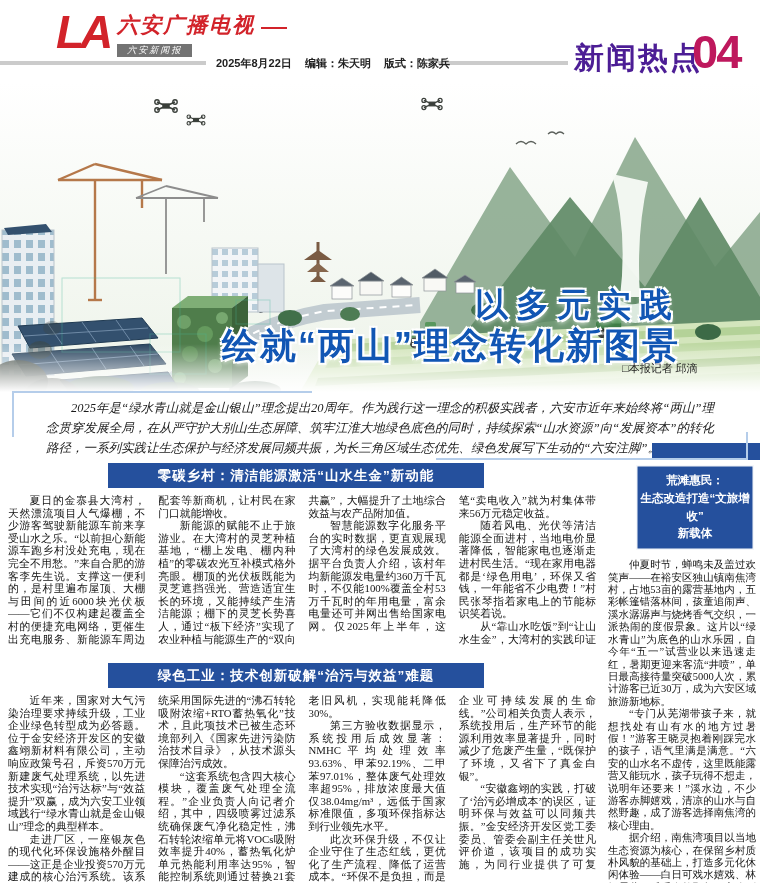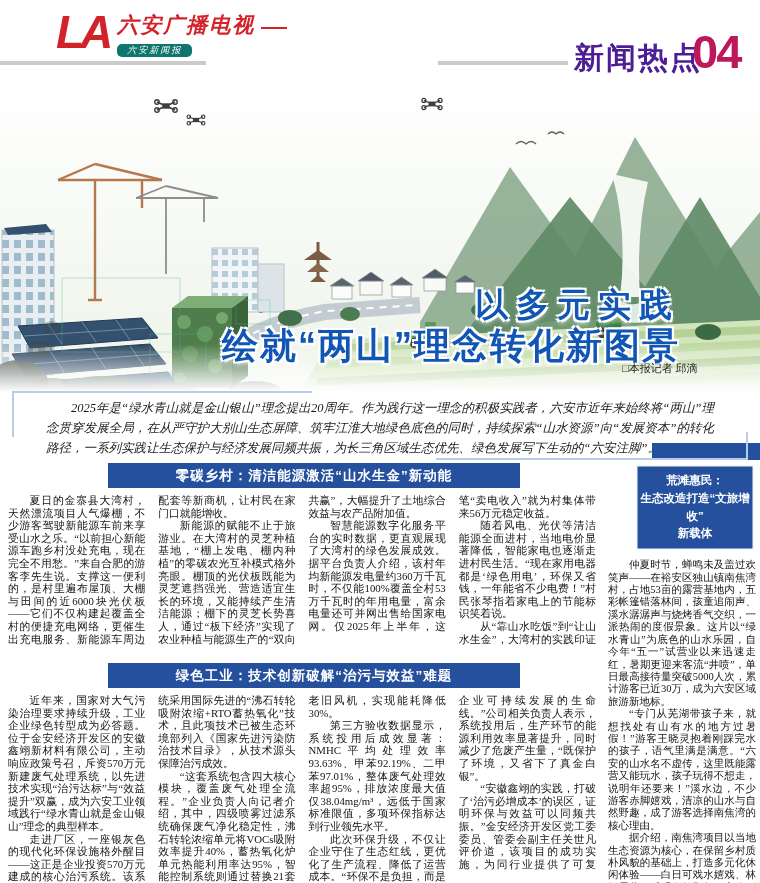--- a/index.html
+++ b/index.html
@@ -7,22 +7,22 @@
     font-family:"Liberation Serif","DejaVu Serif",serif;color:#151515;position:relative}
 
   
   #masthead{position:absolute;top:0;left:0;width:760px;height:82px;background:#fff;z-index:5}
   #logo{position:absolute;left:56px;top:2px;display:flex;align-items:flex-end}
   #logo-mark{font-family:"Liberation Sans","DejaVu Sans",sans-serif;font-weight:900;font-style:italic;
     font-size:46px;line-height:50px;color:#d2232a;letter-spacing:-4px}
   #brand-block{margin-left:8px;padding-top:9px}
   #brand-name{font-size:21px;font-weight:bold;font-style:italic;color:#d2232a;letter-spacing:2px}
   #brand-rule{display:inline-block;width:26px;height:2px;background:#d2232a;vertical-align:middle;margin-left:6px}
-  #brand-sub{display:inline-block;margin-top:4px;background:#0f766e;color:#fff;font-size:9px;
-    line-height:13px;padding:0 10px;border-radius:5px;letter-spacing:2px;font-style:italic}
+  #brand-sub{display:inline-block;margin-top:4px;background:#737373;color:#fff;font-size:9px;
+    line-height:13px;padding:0 10px;border-radius:0;letter-spacing:2px;font-style:italic}
   .gray-rule{position:absolute;top:61px;height:4px;background:#cbcbcb}
   #rule-left{left:0;width:206px}
   #rule-mid{left:438px;width:130px}
   #dateline{position:absolute;left:216px;top:56px;font-family:"Liberation Sans","DejaVu Sans",sans-serif;
     font-weight:bold;font-size:11px;color:#222;white-space:nowrap}
   #dateline span{margin-right:10px}
   #page-label{position:absolute;left:574px;top:38px;font-family:"Liberation Sans","DejaVu Sans",sans-serif;
     font-weight:900;font-size:30px;color:#4c1d95;letter-spacing:2px}
   #page-number{position:absolute;left:692px;top:24px;font-family:"Liberation Sans","DejaVu Sans",sans-serif;
     font-weight:900;font-size:47px;color:#be185d;letter-spacing:-2px}
@@ -42,21 +42,21 @@
   
   #intro{position:absolute;top:391px;left:12px;width:736px;height:70px;padding:8px 34px 0 34px;
     font-style:italic;font-size:12.5px;line-height:1.58;text-align:justify;color:#1a1a1a;z-index:4;background:transparent}
   #intro p{text-indent:2em}
   .corner{position:absolute;z-index:3}
   #corner-tl{top:391px;left:12px;width:300px;height:46px;border-top:2px solid #b5cdea;border-left:2px solid #b5cdea}
   #corner-br{top:432px;left:436px;width:312px;height:28px;border-bottom:2px solid #b5cdea;border-right:2px solid #b5cdea}
 
   
   #main{position:absolute;top:463px;left:8px;width:588px}
-  .sec-bar{margin-left:100px;width:412px;height:25px;background:#25509d;color:#fff;
+  .sec-bar{margin-left:100px;width:376px;height:25px;background:#25509d;color:#fff;
     font-family:"Liberation Sans","DejaVu Sans",sans-serif;font-weight:bold;font-size:13.5px;
     text-align:center;line-height:25px;letter-spacing:1px}
   .sec-body{margin-top:6px;column-count:4;column-gap:13px;column-fill:auto;overflow:hidden;
     text-align:justify;font-size:10.8px;line-height:12.6px;color:#141414}
   .sec-body p{text-indent:2em}
   #sec1-body{height:160px}
   #sec2-bar{margin-top:9px}
   #sec2-body{height:196px}
 
   
@@ -77,20 +77,25 @@
     <div id="logo-mark">LA</div>
     <div id="brand-block">
       <div>
         <span id="brand-name">六安广播电视</span><span id="brand-rule"></span>
       </div>
       <span id="brand-sub">六安新闻报</span>
     </div>
   </div>
   <div id="rule-left" class="gray-rule"></div>
   <div id="rule-mid" class="gray-rule"></div>
+  <div id="dateline">
+    <span>2025年8月22日</span>
+    <span>编辑：朱天明</span>
+    <span>版式：陈家兵</span>
+  </div>
   <div id="page-label">新闻热点</div>
   <div id="page-number">04</div>
 </div>
 
 <div id="hero">
   <svg width="760" height="310" viewBox="0 0 760 310" xmlns="http://www.w3.org/2000/svg">
     <defs>
       <linearGradient id="sky" x1="0" y1="0" x2="0" y2="1">
         <stop offset="0" stop-color="#ffffff"></stop>
           <stop offset="1" stop-color="#edf3e9"></stop>

